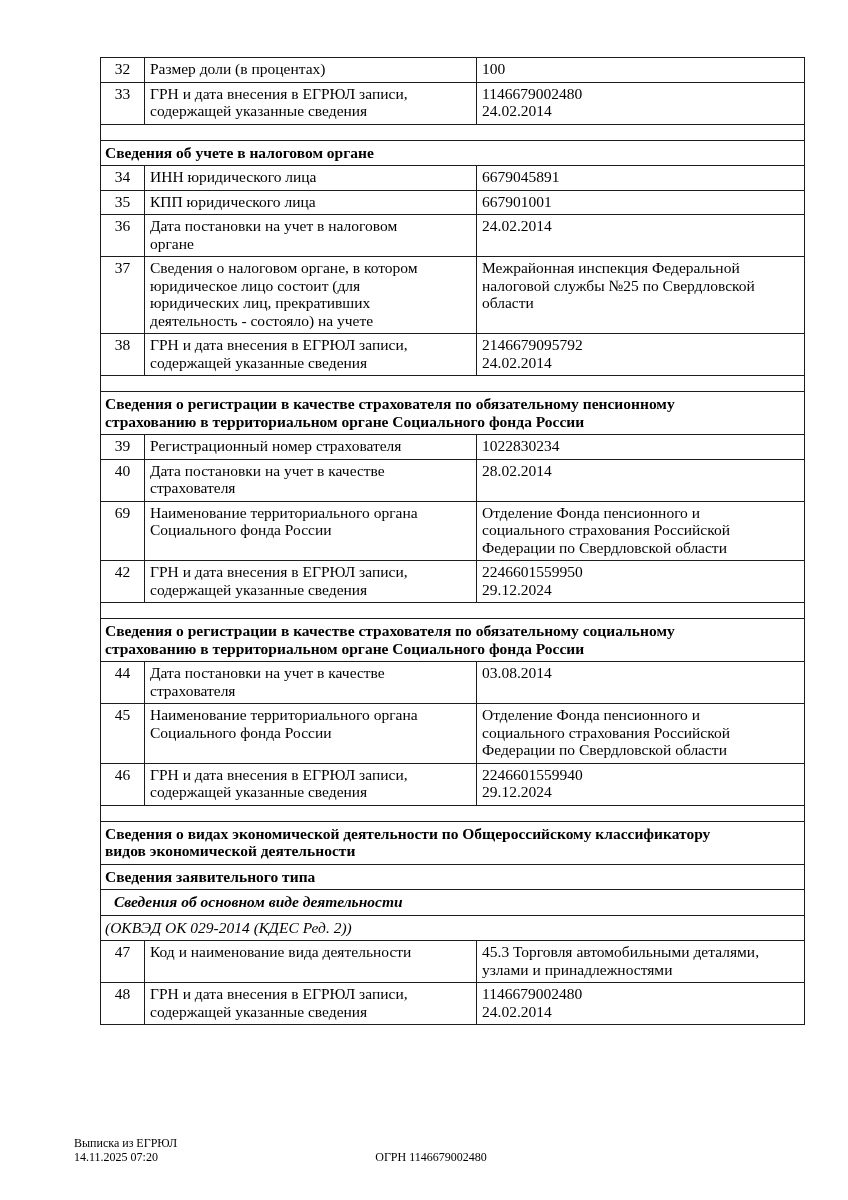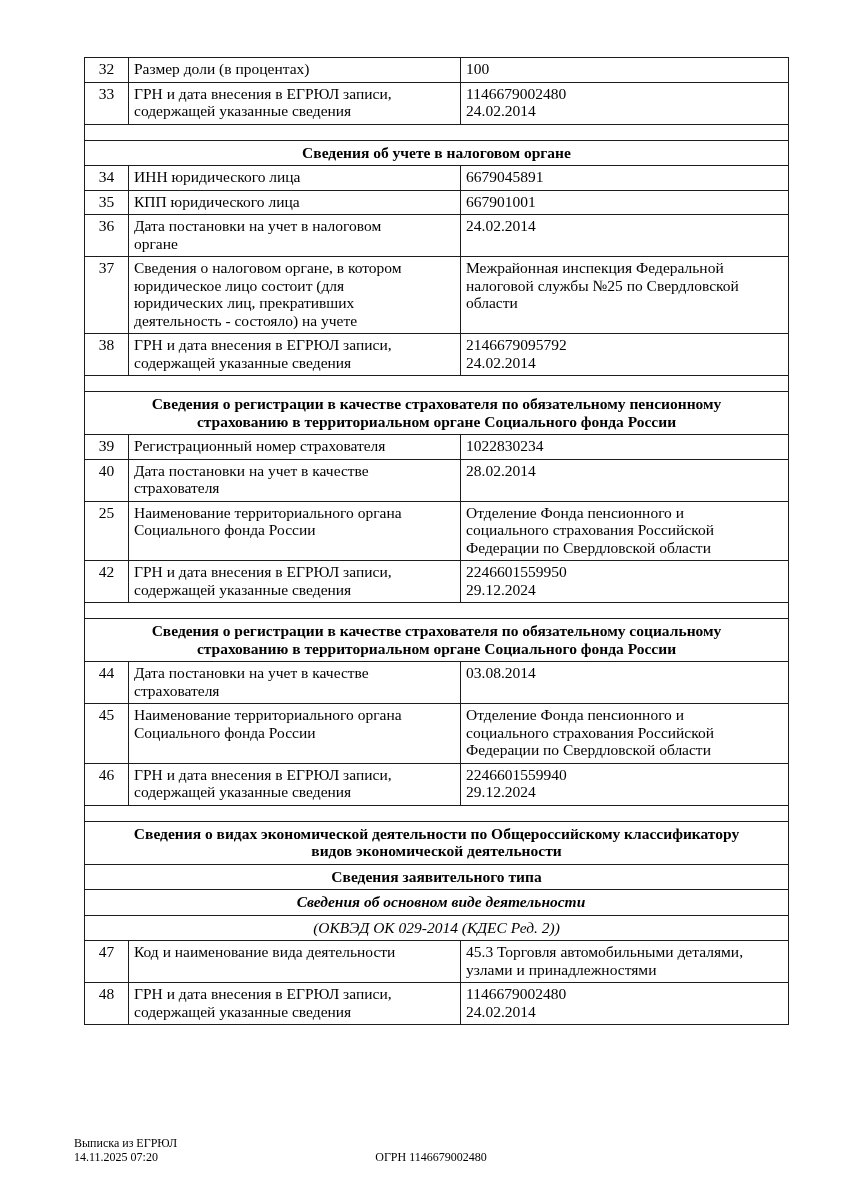--- a/index.html
+++ b/index.html
@@ -10,21 +10,21 @@
   body {
     width: 848px;
     height: 1200px;
     position: relative;
     font-family: "Liberation Serif", "DejaVu Serif", serif;
     color: #000000;
     overflow: hidden;
   }
   table.doc-table {
     position: absolute;
-    left: 84px;
+    left: 100px;
     top: 57px;
     width: 704px;
     border-collapse: collapse;
     table-layout: fixed;
   }
   .doc-table td {
     border: 1px solid #1c1c1c;
     vertical-align: top;
     font-size: 15.5px;
     line-height: 17.5px;
@@ -37,21 +37,20 @@
     padding-left: 1px;
     padding-right: 1px;
   }
   tr.spacer td {
     height: 15px;
     padding: 0;
     font-size: 1px;
     line-height: 1px;
   }
   tr.hdr td {
-    text-align: center;
     font-weight: bold;
     padding: 3px 4px 4px 4px;
   }
   tr.hdr.hdr-bold-italic td {
     font-style: italic;
     padding-left: 13px;
   }
   tr.hdr.hdr-italic td {
     font-weight: normal;
     font-style: italic;
@@ -150,21 +149,21 @@
       <td>Регистрационный номер страхователя</td>
       <td>1022830234</td>
     </tr>
     <tr>
       <td class="num">40</td>
       <td>Дата постановки на учет в качестве
 страхователя</td>
       <td>28.02.2014</td>
     </tr>
     <tr>
-      <td class="num">25</td>
+      <td class="num">69</td>
       <td>Наименование территориального органа
 Социального фонда России</td>
       <td>Отделение Фонда пенсионного и
 социального страхования Российской
 Федерации по Свердловской области</td>
     </tr>
     <tr>
       <td class="num">42</td>
       <td>ГРН и дата внесения в ЕГРЮЛ записи,
 содержащей указанные сведения</td>

